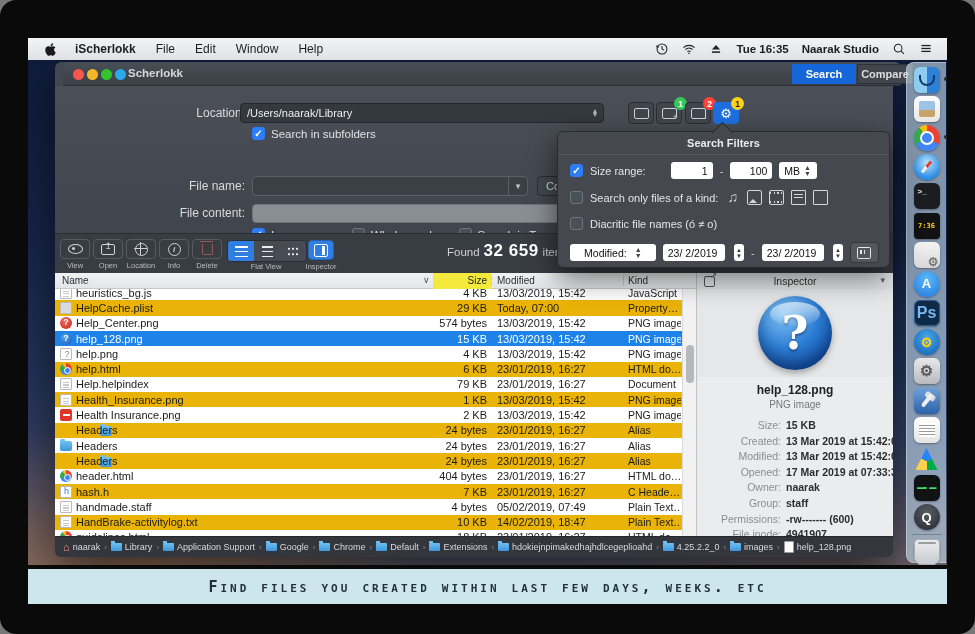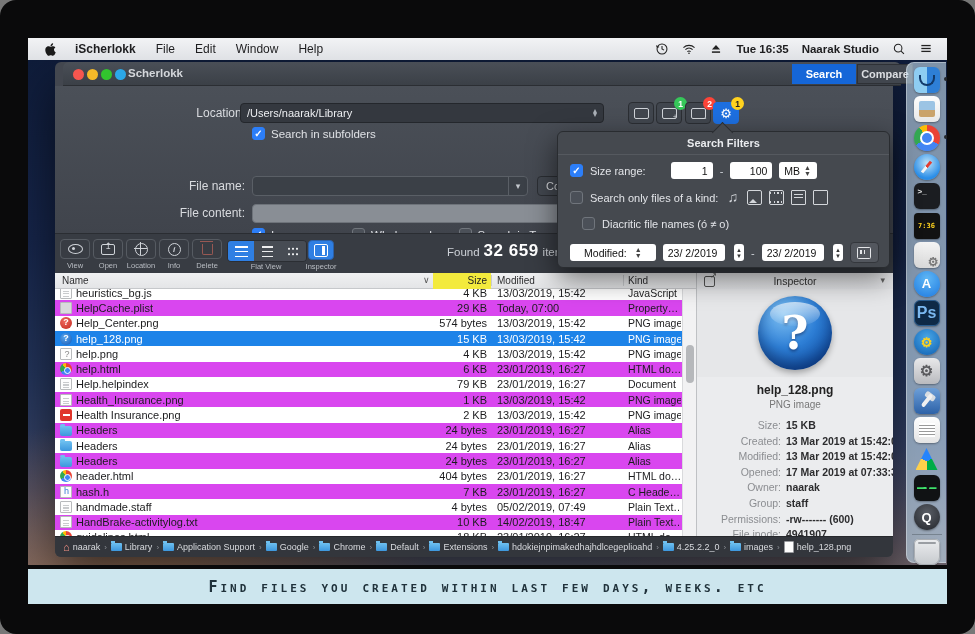--- a/index.html
+++ b/index.html
@@ -133,21 +133,21 @@
      font-size:10px;color:#2e2e30;z-index:5;}
   #thead .hname{position:absolute;left:7px;top:2px;}
   #thead .sortch{position:absolute;left:368px;top:2px;color:#555;font-size:9px;}
   #size-hl{position:absolute;left:378px;top:0;width:58px;height:16px;background:#f3ea3d;}
   #thead .hsize{position:absolute;left:378px;top:2px;width:54px;text-align:right;color:#222;}
   #thead .hmod{position:absolute;left:442px;top:2px;}
   #thead .hkind{position:absolute;left:573px;top:2px;}
   #thead .hdiv{position:absolute;top:2px;bottom:2px;width:1px;background:#c9cbce;}
   #rows{position:absolute;left:0;top:16px;width:627px;height:247px;overflow:hidden;background:#fff;}
   .trow{position:absolute;left:0;width:627px;height:15.3px;display:flex;align-items:center;font-size:11px;color:#1c1c1e;background:#fff;}
-  .trow.alt{background:#d946ef;}
+  .trow.alt{background:#eab308;padding-left:40px;}
   .trow.sel{background:#1d83e8;color:#fff;}
   .trow .nm{position:absolute;left:21px;white-space:nowrap;}
   .trow .sz{position:absolute;left:330px;width:102px;text-align:right;}
   .trow .md{position:absolute;left:442px;}
   .trow .kd{position:absolute;left:573px;width:53px;white-space:nowrap;overflow:hidden;font-size:10.5px;}
   .fi{position:absolute;left:5px;width:12px;height:12px;}
   .fi-doc,.fi-text,.fi-c-header,.fi-plist,.fi-help-gray{background:#fdfdfd;border:1px solid #b8babc;border-radius:1px;box-sizing:border-box;}
   .fi-plist{background:#d9dadc;}
   .fi-text:after,.fi-doc:after{content:"";position:absolute;left:2px;right:2px;top:3px;height:6px;background:repeating-linear-gradient(#c9cbcd 0 1px,transparent 1px 2.5px);}
   .fi-c-header:after{content:"h";position:absolute;left:3px;top:-1px;font-size:9px;color:#3a7bd5;}
@@ -731,21 +731,21 @@
         <span class="cb"></span>
         <span>Search only files of a kind:</span>
         <span class="kicons" id="kicons">
             <span class="ki ki-music">♫</span>
             <span class="ki ki-image"></span>
             <span class="ki ki-movie"></span>
             <span class="ki ki-textdoc"></span>
             <span class="ki ki-blankdoc"></span>
           </span>
       </div>
-      <div class="prow" style="top:85px;margin-left:12px;">
+      <div class="prow" style="top:85px;">
         <span class="cb"></span>
         <span>Diacritic file names (ó ≠ o)</span>
       </div>
       <div class="prow" style="top:110px;">
         <span class="wfield moddd">
           <span>Modified:</span>
             <span class="ch" style="font-size:7px;line-height:6px;color:#444;">▲<br>▼</span>
         </span>
         <span class="wfield datef">23/ 2/2019</span>
         <span class="stepbox">▲<br>▼</span>

